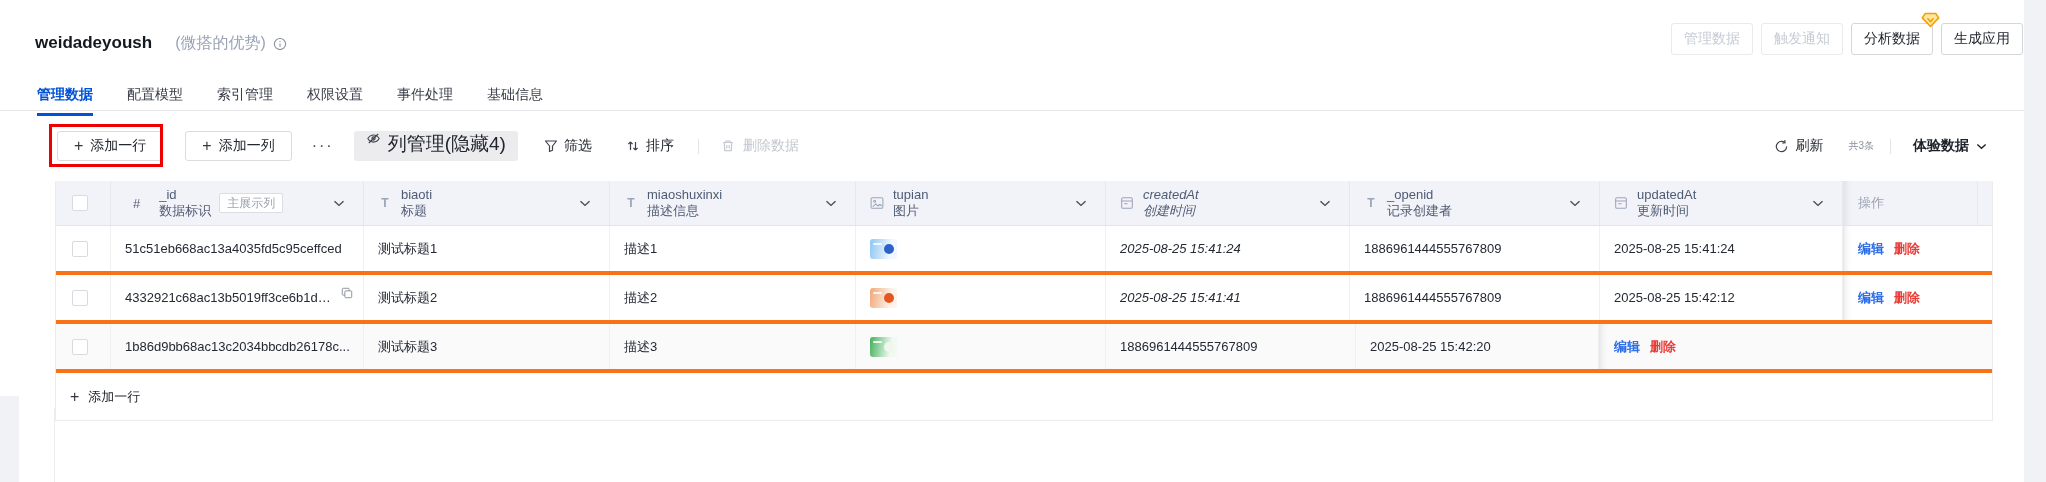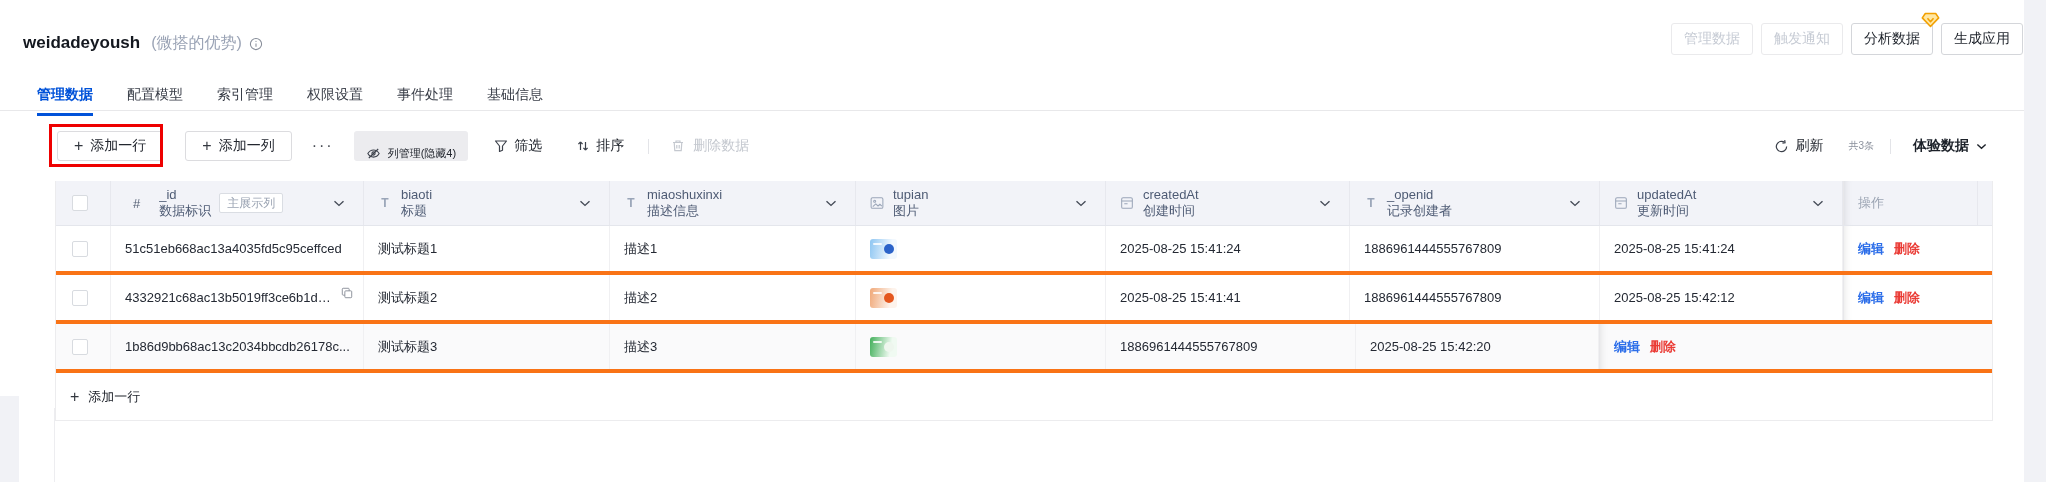--- a/index.html
+++ b/index.html
@@ -4,21 +4,21 @@
 <style>
   html,body{margin:0;padding:0;}
   body{background:#f1f2f6;font-family:"Liberation Sans","DejaVu Sans",sans-serif;-webkit-font-smoothing:antialiased;}
   .page{position:relative;width:2046px;height:482px;background:#fff;overflow:hidden;color:#242933;}
   .gutter-right{position:absolute;top:0;right:0;width:22px;height:482px;background:#f1f2f6;}
   .gutter-bottom-left{position:absolute;top:396px;left:0;width:19px;height:86px;background:#f1f2f6;}
   .table-tail-line{position:absolute;left:54px;top:408px;width:1px;height:74px;background:#ededf0;}
 
   
   .title-row{position:absolute;left:19px;top:30px;height:26px;display:flex;align-items:center;gap:7px;}
-  .page-title{font-size:17px;font-weight:700;color:#14181f;margin:4px;}
+  .page-title{font-size:17px;font-weight:700;color:#14181f;margin:16px;}
   .page-subtitle{font-size:16px;color:#9aa3b5;}
   .info-icon{display:inline-flex;align-items:center;margin-top:1px;cursor:pointer;}
 
   
   .header-actions{position:absolute;top:23px;right:23px;display:flex;gap:8px;}
   .hbtn{position:relative;width:82px;height:32px;display:flex;align-items:center;justify-content:center;
         background:#fff;border:1px solid #d4d6da;border-radius:3px;font-size:14px;color:#1c2129;cursor:pointer;}
   .hbtn.disabled{color:#c6cbd4;border-color:#eaeaec;cursor:default;}
   .gem-badge{position:absolute;top:-12px;right:-8px;line-height:0;}
 
@@ -27,22 +27,22 @@
   .tab{padding-bottom:9px;color:#383d47;cursor:pointer;border-bottom:3px solid transparent;}
   .tab.active{color:#0052d9;font-weight:700;border-bottom-color:#0052d9;}
   .tabs-divider{position:absolute;left:0;right:22px;top:110px;height:1px;background:#e8e8ea;}
 
   
   .toolbar-left{position:absolute;left:57px;top:131px;height:30px;display:flex;align-items:center;}
   .tbtn{height:30px;display:flex;align-items:center;justify-content:center;gap:7px;padding:0 16px;
         background:#fff;border:1px solid #dcdcdf;border-radius:3px;font-size:14px;color:#22262e;cursor:pointer;box-sizing:border-box;}
   .plus{font-size:16px;font-weight:400;color:#33373f;line-height:1;}
   .more-btn{margin-left:14px;border:none;background:none;font-size:16px;letter-spacing:2px;color:#4a4e56;cursor:pointer;padding:0 6px;}
-  .chip{margin-left:14px;height:30px;display:flex;align-items:flex-end;gap:7px;padding:0 12px;background:#ececef;border-radius:3px;
-        font-size:11px;color:#22262e;cursor:pointer;}
+  .chip{margin-left:14px;height:30px;display:flex;align-items:flex-start;gap:7px;padding:0 12px;background:#ececef;border-radius:3px;
+        font-size:19px;color:#22262e;cursor:pointer;}
   .flat{margin-left:20px;display:flex;align-items:center;gap:6px;font-size:14px;color:#22262e;cursor:pointer;background:none;border:none;}
   .flat.sort{margin-left:22px;}
   .vdiv{margin-left:18px;width:1px;height:15px;background:#e3e4e8;}
   .flat.disabled{margin-left:16px;color:#c4c8cf;cursor:default;gap:8px;}
   .toolbar-right{position:absolute;right:53px;top:131px;height:30px;display:flex;align-items:center;}
   .toolbar-right .count{margin-left:19px;font-size:10px;color:#8a909c;}
   .toolbar-right .vdiv{margin-left:16px;}
   .env-select{margin-left:16px;display:flex;align-items:center;gap:7px;font-size:14px;font-weight:700;color:#1c2129;cursor:pointer;background:none;border:none;}
 
   
@@ -55,21 +55,21 @@
   .trow.body{height:45px;}
   .trow.body.hovered{background:#fafafb;}
   .cell{display:flex;align-items:center;box-sizing:border-box;padding:0 10px 0 14px;font-size:13px;color:#242933;border-right:1px solid #f0f0f2;overflow:hidden;white-space:nowrap;}
   .trow.head .cell{border-right:1px solid rgba(40,46,60,0.05);}
   .cell:last-child{border-right:none;}
   .c-cb{width:55px;padding-left:16px;}
   .c-id{width:253px;}
   .c-title{width:246px;}
   .c-desc{width:246px;}
   .c-img{width:250px;}
-  .c-created{width:244px;}
+  .c-created{width:244px;font-style:italic;}
   .c-openid{width:250px;}
   .c-updated{width:243px;}
   .c-act{width:135px;border-left:1px solid #e7e7ea;box-shadow:inset 8px 0 8px -8px rgba(0,0,0,0.12);}
   .cb{width:14px;height:14px;border:1px solid #d8dbe0;border-radius:2px;background:#fff;cursor:pointer;flex:0 0 auto;}
   .hash{color:#566176;font-size:13px;margin:0 10px 0 8px;}
   .ticon{color:#9aa5b8;font-size:12px;font-weight:700;width:14px;text-align:center;flex:0 0 auto;}
   .hicon{display:inline-flex;flex:0 0 auto;line-height:0;}
   .hlabels{display:flex;flex-direction:column;justify-content:center;line-height:16px;margin-left:9px;color:#4e5b74;font-size:13px;}
   .badge{margin-left:8px;font-size:12px;color:#9aa3b2;border:1px solid #dadde3;background:#fff;border-radius:2px;padding:1px 7px;line-height:16px;flex:0 0 auto;}
   .spacer{flex:1;}

